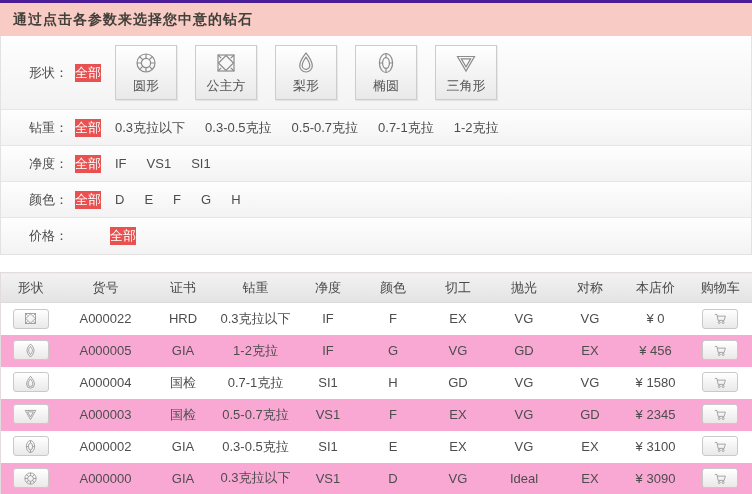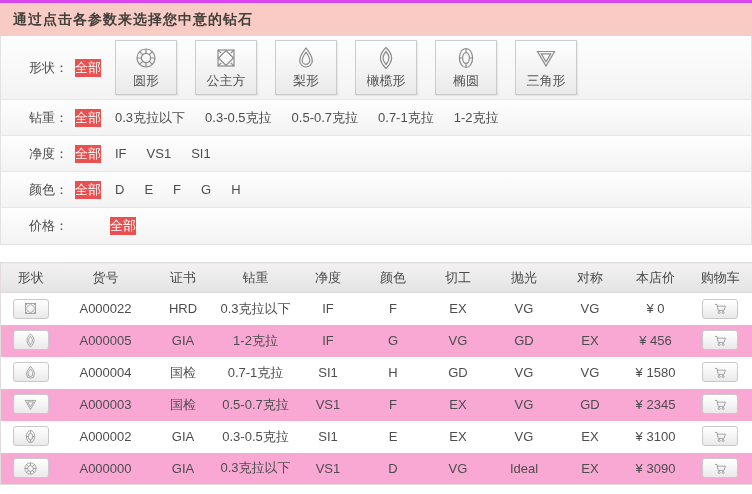--- a/index.html
+++ b/index.html
@@ -1,35 +1,35 @@
 <!DOCTYPE html>
 <html><head>
 <meta charset="utf-8">
 <style>
   * { margin:0; padding:0; box-sizing:border-box; }
   html,body { width:752px; height:494px; overflow:hidden; background:#fff;
     font-family:"Liberation Sans","DejaVu Sans",sans-serif; }
 
   
   .banner{
-    height:36px; background:#f8cbc4; border-top:3px solid #d946ef;
+    height:36px; background:#f8cbc4; border-top:3px solid #4c1d95;
     display:flex; align-items:center; padding-left:13px;
   }
   .banner-title{ font-size:14px; font-weight:bold; color:#43403c; letter-spacing:1px; }
 
   
   .filter-panel{ border:1px solid #e2e2e2; border-top:none; }
   .filter-row{
     display:flex; align-items:center; height:36px; padding-left:28px;
     background:linear-gradient(#fefefe,#f3f3f3);
     border-bottom:1px solid #e6e6e6;
     font-size:13px; color:#4d4d4d;
   }
   .filter-row:last-child{ border-bottom:none;gap:35px; }
-  .filter-row.shape-row{ height:64px; }
+  .filter-row.shape-row{ height:74px; }
   .filter-label{ width:46px; flex:none; }
   .all-btn{
     background:#e95050; color:#fff; font-size:13px; line-height:18px;
     padding:0 0; margin-right:14px; border:none; cursor:pointer; flex:none;
   }
   .filter-options{ display:flex; align-items:center; }
   .filter-option{ margin-right:20px; cursor:pointer; white-space:nowrap; }
 
   .shape-buttons{ display:flex; align-items:flex-end; }
   .shape-btn{
@@ -125,26 +125,20 @@
         <svg class="icon">
             <use href="#ic-princess"></use>
           </svg>
         <span>公主方</span>
       </button>
       <button class="shape-btn">
         <svg class="icon">
             <use href="#ic-pear"></use>
           </svg>
         <span>梨形</span>
-      </button>
-      <button class="shape-btn">
-        <svg class="icon">
-            <use href="#ic-marquise"></use>
-          </svg>
-        <span>橄榄形</span>
       </button>
       <button class="shape-btn">
         <svg class="icon">
             <use href="#ic-oval"></use>
           </svg>
         <span>椭圆</span>
       </button>
       <button class="shape-btn">
         <svg class="icon">
             <use href="#ic-triangle"></use>

